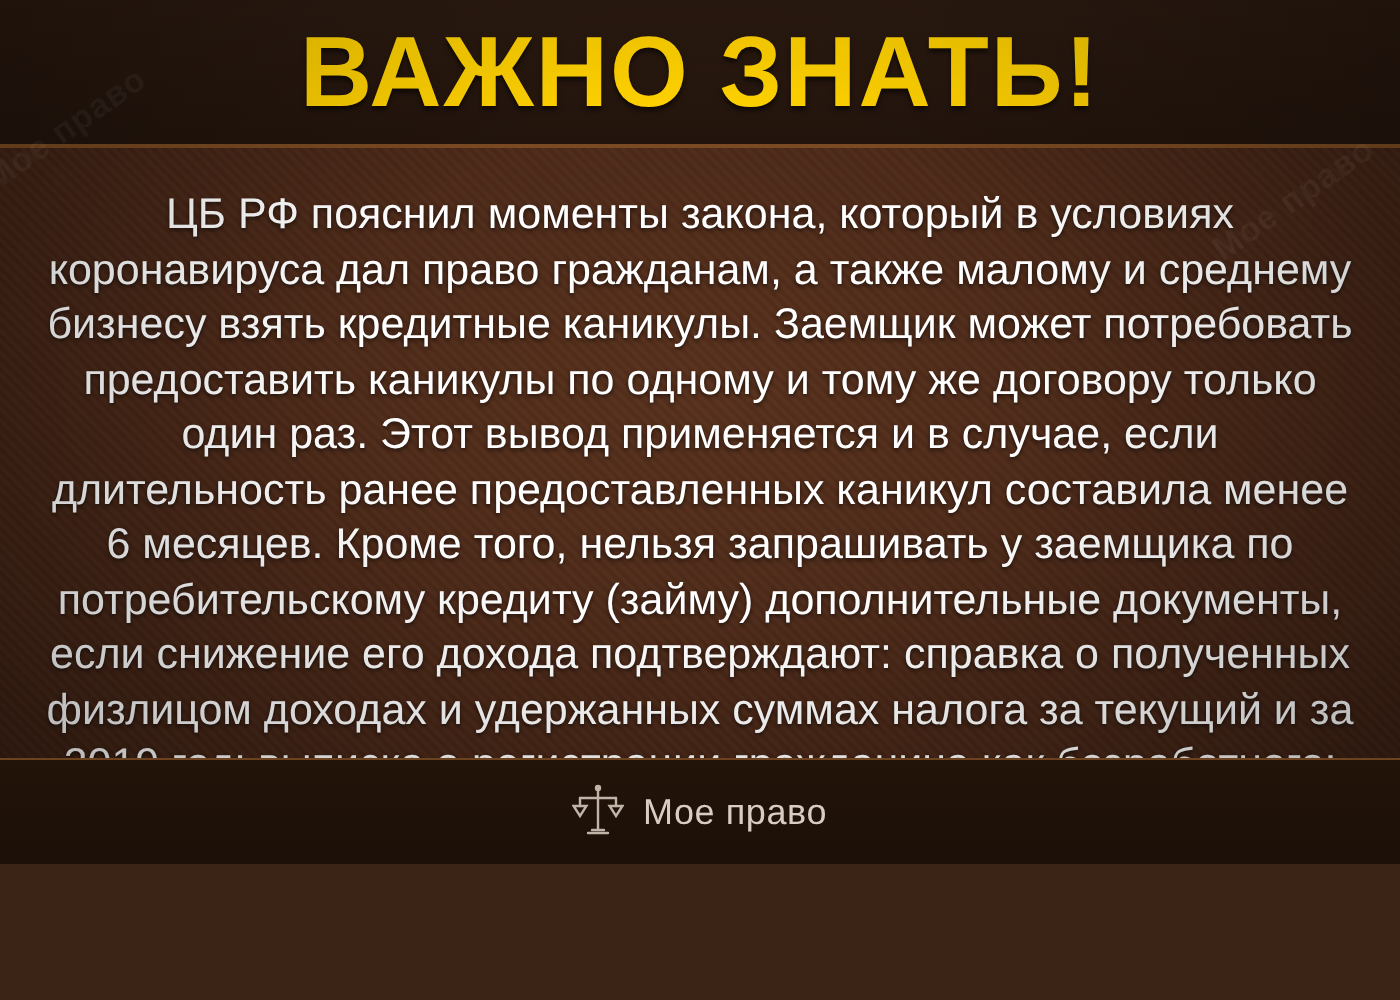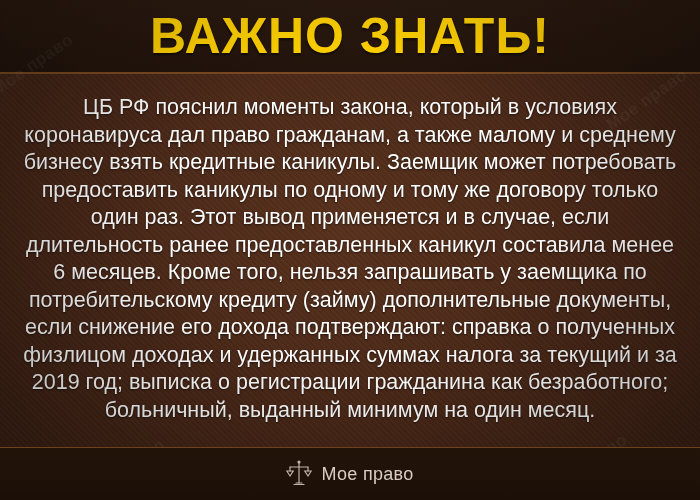--- a/index.html
+++ b/index.html
@@ -9,21 +9,21 @@
   body {
     width: 700px;
     height: 500px;
     overflow: hidden;
     font-family: "Liberation Sans", sans-serif;
     background: #3b2316;
   }
   .poster {
     position: relative;
     width: 700px;
-    height: 500px;
+    height: 432px;
     box-sizing: border-box;
     background:
       radial-gradient(ellipse at 50% 45%, #57301c 0%, #4a2817 45%, #3a1f12 100%);
     overflow: hidden;
   }
   
   .texture {
     position: absolute;
     inset: 0;
     background-image:

